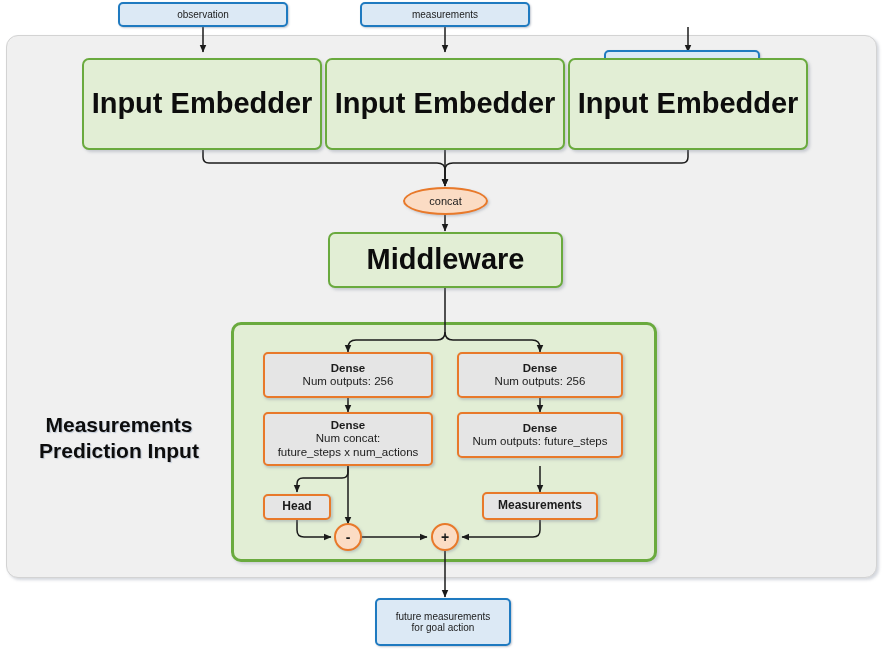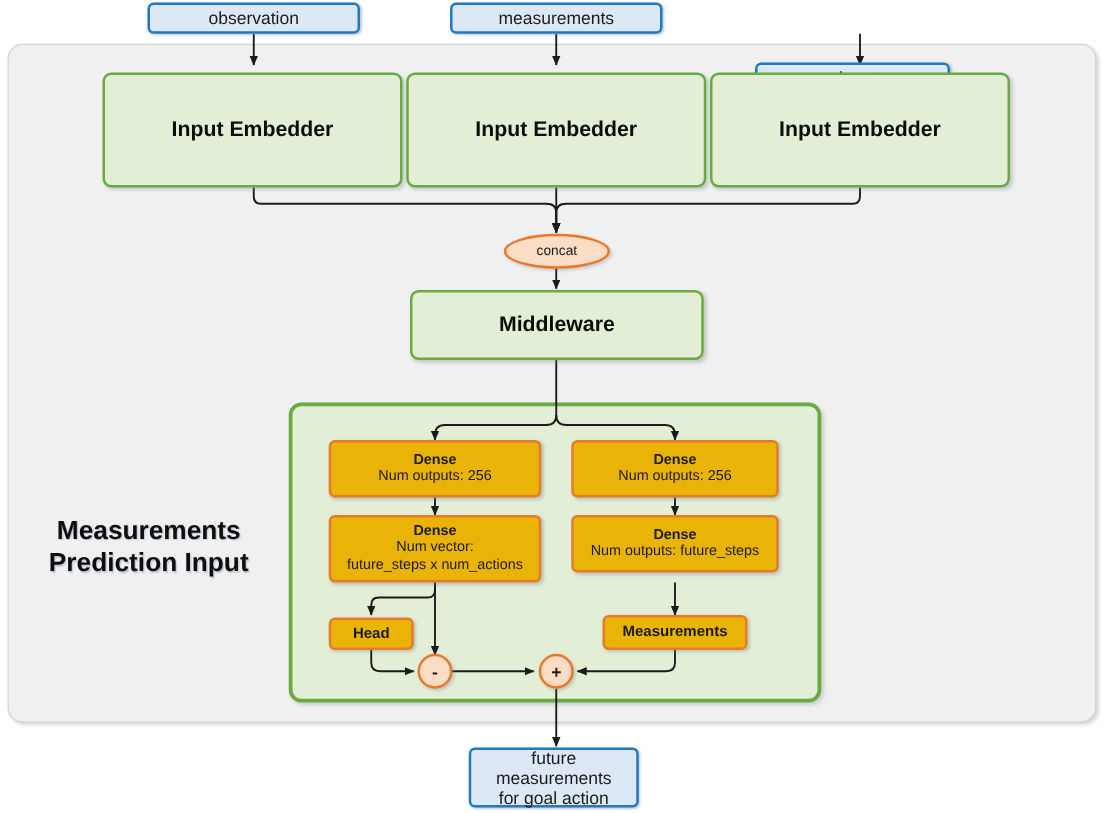--- a/index.html
+++ b/index.html
@@ -50,36 +50,36 @@
     border-radius: 10px;
     box-shadow: 2px 2px 3px rgba(120,130,150,0.30);
   }
   
   .io-box {
     background: #dce9f5;
     border: 2px solid #1f7ac0;
     border-radius: 5px;
     box-shadow: 1px 1px 2px rgba(120,130,150,0.45);
     color: #1b1b1b;
-    font-size: 14px;
+    font-size: 10px;
     align-items: center;
   }
   
   .mod-box {
     background: #e2eed5;
     border: 2px solid #6aaa3e;
     border-radius: 7px;
     box-shadow: 2px 2px 3px rgba(120,130,150,0.35);
     color: #0d0d0d;
     font-weight: bold;
   }
-  .mod-box.big { font-size: 17px; }
+  .mod-box.big { font-size: 29px; }
   
   .layer-box {
-    background: #eab308;
+    background: #e5e5e5;
     border: 2px solid #e8792a;
     border-radius: 5px;
     box-shadow: 1.5px 1.5px 2.5px rgba(120,130,150,0.35);
     color: #1b1b1b;
     font-size: 11.5px;
   }
   .layer-box .ttl { font-weight: bold; }
   .layer-box.plain { font-weight: bold; font-size: 12px; }
   
   .ellipse {
@@ -196,21 +196,21 @@
     <span>concat</span>
   </div>
 
   <div class="node layer-box" style="left:263px; top:352px; width:170px; height:46px;">
     <span class="ttl">Dense</span>
     <span>Num outputs: 256</span>
   </div>
 
   <div class="node layer-box" style="left:263px; top:412px; width:170px; height:54px;">
     <span class="ttl">Dense</span>
-    <span>Num vector:</span>
+    <span>Num concat:</span>
     <span>future_steps x num_actions</span>
   </div>
 
   <div class="node layer-box plain" style="left:263px; top:494px; width:68px; height:26px;">
     <span>Head</span>
   </div>
 
   <div class="node op-circle" style="left:334px; top:523px; width:28px; height:28px;">
     <span>-</span>
   </div>

